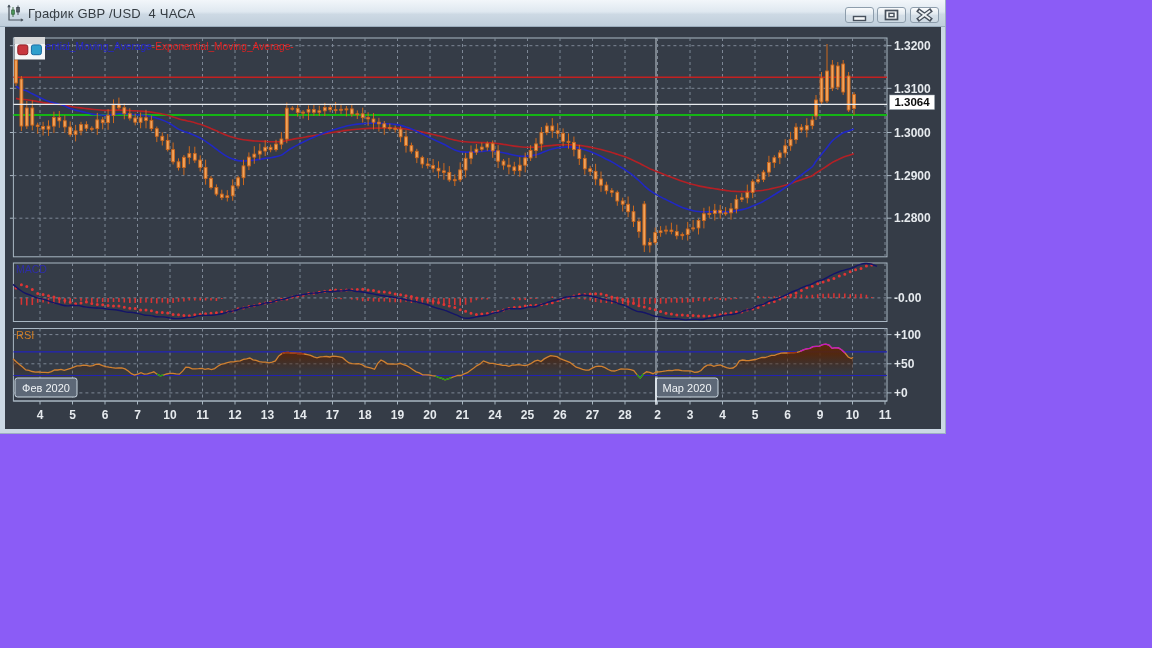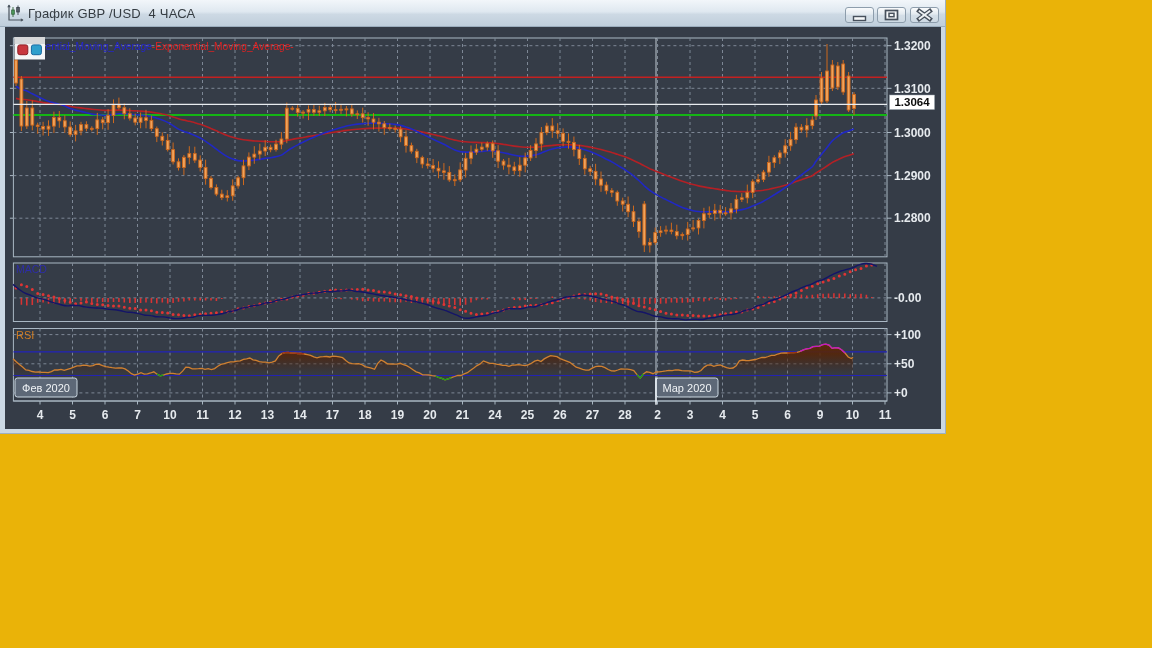--- a/index.html
+++ b/index.html
@@ -1,15 +1,15 @@
 <!DOCTYPE html>
 <html><head><meta charset="utf-8"><title>График GBP /USD  4 ЧАСА</title>
 <style>
 html,body{margin:0;padding:0;background:#ffffff;font-family:"Liberation Sans",sans-serif;}
-.page{position:relative;width:1152px;height:648px;background:#eab308;overflow:hidden;}
+.page{position:relative;width:1152px;height:648px;background:#8b5cf6;overflow:hidden;}
 .win{position:absolute;left:0;top:0;width:946px;height:434px;background:#cbd8e4;}
 .tb{position:absolute;left:0;top:0;width:946px;height:26px;border-bottom:1px solid #9badbd;background:linear-gradient(#f2f6fa,#dfe8f0 45%,#cdd9e4 55%,#bfcedb);}
 .tb .ic{position:absolute;left:6px;top:4px;}
 .tb .tt{position:absolute;left:28px;top:6px;font-size:13px;color:#353c42;letter-spacing:0.2px;white-space:pre;}
 .btn{position:absolute;top:7px;}
 .client{position:absolute;left:5px;top:27px;width:936px;height:402px;background:#363e4a;}
 .edge{position:absolute;left:0;top:0;width:945px;height:433px;border-right:1px solid #9db0c2;border-bottom:1px solid #9db0c2;pointer-events:none;}
 </style></head>
 <body>
 <div class="page">

